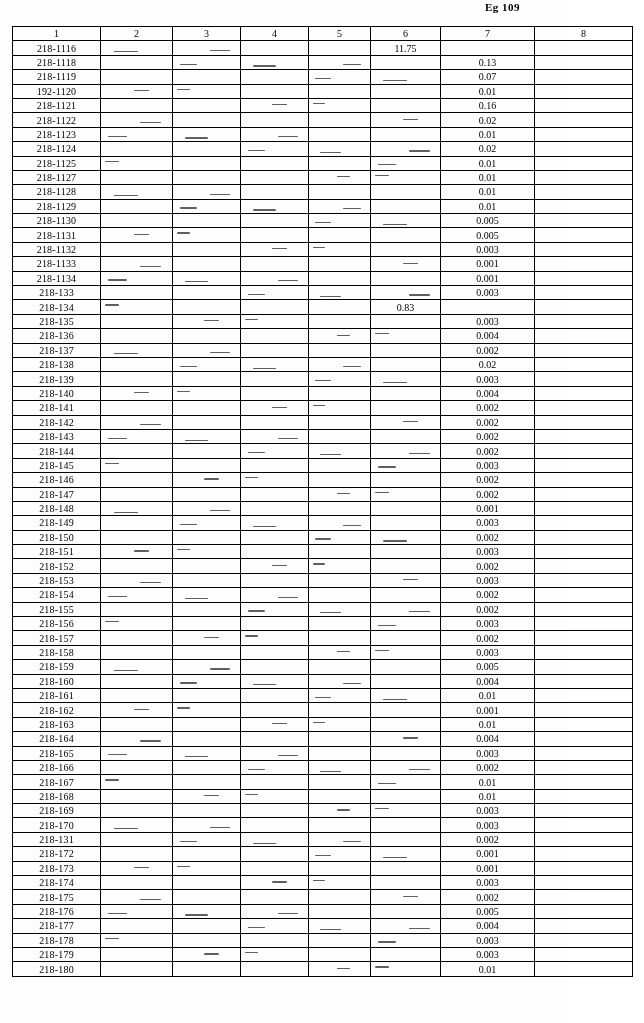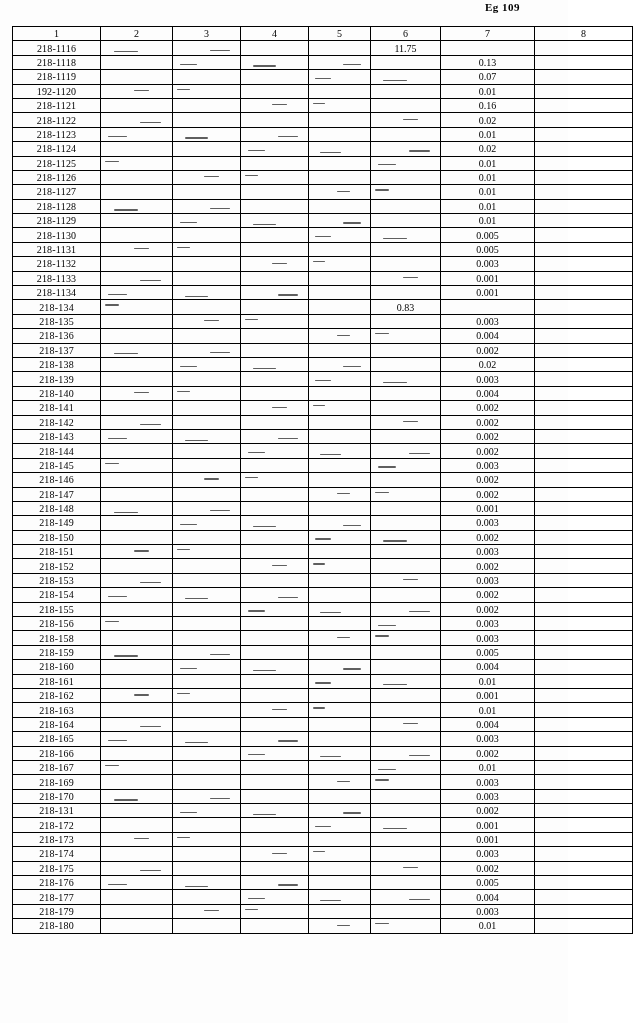--- a/index.html
+++ b/index.html
@@ -247,757 +247,801 @@
             <td class="cell-val"></td>
             <td class="cell-val"></td>
             <td class="cell-val"></td>
             <td class="cell-val">
               <span class="smudge sm-a"></span>
             </td>
             <td class="cell-val">0.01</td>
             <td class="cell-val"></td>
           </tr>
           <tr>
-            <td class="cell-id">218-1126</td>
-            <td class="cell-val"></td>
-            <td class="cell-val">
-              <span class="smudge sm-b"></span>
-            </td>
-            <td class="cell-val">
-              <span class="smudge sm-d"></span>
-            </td>
-            <td class="cell-val"></td>
-            <td class="cell-val"></td>
+            <td class="cell-id">218-1127</td>
+            <td class="cell-val"></td>
+            <td class="cell-val"></td>
+            <td class="cell-val"></td>
+            <td class="cell-val">
+              <span class="smudge sm-b"></span>
+            </td>
+            <td class="cell-val">
+              <span class="smudge sm-d"></span>
+            </td>
             <td class="cell-val">0.01</td>
             <td class="cell-val"></td>
           </tr>
           <tr>
-            <td class="cell-id">218-1127</td>
-            <td class="cell-val"></td>
-            <td class="cell-val"></td>
-            <td class="cell-val"></td>
-            <td class="cell-val">
-              <span class="smudge sm-b"></span>
-            </td>
-            <td class="cell-val">
-              <span class="smudge sm-d"></span>
-            </td>
+            <td class="cell-id">218-1128</td>
+            <td class="cell-val">
+              <span class="smudge sm-c"></span>
+            </td>
+            <td class="cell-val">
+              <span class="smudge sm-e"></span>
+            </td>
+            <td class="cell-val"></td>
+            <td class="cell-val"></td>
+            <td class="cell-val"></td>
             <td class="cell-val">0.01</td>
             <td class="cell-val"></td>
           </tr>
           <tr>
-            <td class="cell-id">218-1128</td>
-            <td class="cell-val">
-              <span class="smudge sm-c"></span>
-            </td>
-            <td class="cell-val">
-              <span class="smudge sm-e"></span>
-            </td>
-            <td class="cell-val"></td>
-            <td class="cell-val"></td>
+            <td class="cell-id">218-1129</td>
+            <td class="cell-val"></td>
+            <td class="cell-val">
+              <span class="smudge sm-a"></span>
+            </td>
+            <td class="cell-val">
+              <span class="smudge sm-c"></span>
+            </td>
+            <td class="cell-val">
+              <span class="smudge sm-e"></span>
+            </td>
             <td class="cell-val"></td>
             <td class="cell-val">0.01</td>
             <td class="cell-val"></td>
           </tr>
           <tr>
-            <td class="cell-id">218-1129</td>
-            <td class="cell-val"></td>
-            <td class="cell-val">
-              <span class="smudge sm-a"></span>
-            </td>
-            <td class="cell-val">
-              <span class="smudge sm-c"></span>
-            </td>
-            <td class="cell-val">
-              <span class="smudge sm-e"></span>
-            </td>
-            <td class="cell-val"></td>
+            <td class="cell-id">218-1130</td>
+            <td class="cell-val"></td>
+            <td class="cell-val"></td>
+            <td class="cell-val"></td>
+            <td class="cell-val">
+              <span class="smudge sm-a"></span>
+            </td>
+            <td class="cell-val">
+              <span class="smudge sm-c"></span>
+            </td>
+            <td class="cell-val">0.005</td>
+            <td class="cell-val"></td>
+          </tr>
+          <tr>
+            <td class="cell-id">218-1131</td>
+            <td class="cell-val">
+              <span class="smudge sm-b"></span>
+            </td>
+            <td class="cell-val">
+              <span class="smudge sm-d"></span>
+            </td>
+            <td class="cell-val"></td>
+            <td class="cell-val"></td>
+            <td class="cell-val"></td>
+            <td class="cell-val">0.005</td>
+            <td class="cell-val"></td>
+          </tr>
+          <tr>
+            <td class="cell-id">218-1132</td>
+            <td class="cell-val"></td>
+            <td class="cell-val"></td>
+            <td class="cell-val">
+              <span class="smudge sm-b"></span>
+            </td>
+            <td class="cell-val">
+              <span class="smudge sm-d"></span>
+            </td>
+            <td class="cell-val"></td>
+            <td class="cell-val">0.003</td>
+            <td class="cell-val"></td>
+          </tr>
+          <tr>
+            <td class="cell-id">218-1133</td>
+            <td class="cell-val">
+              <span class="smudge sm-e"></span>
+            </td>
+            <td class="cell-val"></td>
+            <td class="cell-val"></td>
+            <td class="cell-val"></td>
+            <td class="cell-val">
+              <span class="smudge sm-b"></span>
+            </td>
+            <td class="cell-val">0.001</td>
+            <td class="cell-val"></td>
+          </tr>
+          <tr>
+            <td class="cell-id">218-1134</td>
+            <td class="cell-val">
+              <span class="smudge sm-a"></span>
+            </td>
+            <td class="cell-val">
+              <span class="smudge sm-c"></span>
+            </td>
+            <td class="cell-val">
+              <span class="smudge sm-e"></span>
+            </td>
+            <td class="cell-val"></td>
+            <td class="cell-val"></td>
+            <td class="cell-val">0.001</td>
+            <td class="cell-val"></td>
+          </tr>
+          <tr>
+            <td class="cell-id">218-133</td>
+            <td class="cell-val"></td>
+            <td class="cell-val"></td>
+            <td class="cell-val">
+              <span class="smudge sm-a"></span>
+            </td>
+            <td class="cell-val">
+              <span class="smudge sm-c"></span>
+            </td>
+            <td class="cell-val">
+              <span class="smudge sm-e"></span>
+            </td>
+            <td class="cell-val">0.003</td>
+            <td class="cell-val"></td>
+          </tr>
+          <tr>
+            <td class="cell-id">218-134</td>
+            <td class="cell-val">
+              <span class="smudge sm-d"></span>
+            </td>
+            <td class="cell-val"></td>
+            <td class="cell-val"></td>
+            <td class="cell-val"></td>
+            <td class="cell-val">0.83</td>
+            <td class="cell-val"></td>
+            <td class="cell-val"></td>
+          </tr>
+          <tr>
+            <td class="cell-id">218-135</td>
+            <td class="cell-val"></td>
+            <td class="cell-val">
+              <span class="smudge sm-b"></span>
+            </td>
+            <td class="cell-val">
+              <span class="smudge sm-d"></span>
+            </td>
+            <td class="cell-val"></td>
+            <td class="cell-val"></td>
+            <td class="cell-val">0.003</td>
+            <td class="cell-val"></td>
+          </tr>
+          <tr>
+            <td class="cell-id">218-136</td>
+            <td class="cell-val"></td>
+            <td class="cell-val"></td>
+            <td class="cell-val"></td>
+            <td class="cell-val">
+              <span class="smudge sm-b"></span>
+            </td>
+            <td class="cell-val">
+              <span class="smudge sm-d"></span>
+            </td>
+            <td class="cell-val">0.004</td>
+            <td class="cell-val"></td>
+          </tr>
+          <tr>
+            <td class="cell-id">218-137</td>
+            <td class="cell-val">
+              <span class="smudge sm-c"></span>
+            </td>
+            <td class="cell-val">
+              <span class="smudge sm-e"></span>
+            </td>
+            <td class="cell-val"></td>
+            <td class="cell-val"></td>
+            <td class="cell-val"></td>
+            <td class="cell-val">0.002</td>
+            <td class="cell-val"></td>
+          </tr>
+          <tr>
+            <td class="cell-id">218-138</td>
+            <td class="cell-val"></td>
+            <td class="cell-val">
+              <span class="smudge sm-a"></span>
+            </td>
+            <td class="cell-val">
+              <span class="smudge sm-c"></span>
+            </td>
+            <td class="cell-val">
+              <span class="smudge sm-e"></span>
+            </td>
+            <td class="cell-val"></td>
+            <td class="cell-val">0.02</td>
+            <td class="cell-val"></td>
+          </tr>
+          <tr>
+            <td class="cell-id">218-139</td>
+            <td class="cell-val"></td>
+            <td class="cell-val"></td>
+            <td class="cell-val"></td>
+            <td class="cell-val">
+              <span class="smudge sm-a"></span>
+            </td>
+            <td class="cell-val">
+              <span class="smudge sm-c"></span>
+            </td>
+            <td class="cell-val">0.003</td>
+            <td class="cell-val"></td>
+          </tr>
+          <tr>
+            <td class="cell-id">218-140</td>
+            <td class="cell-val">
+              <span class="smudge sm-b"></span>
+            </td>
+            <td class="cell-val">
+              <span class="smudge sm-d"></span>
+            </td>
+            <td class="cell-val"></td>
+            <td class="cell-val"></td>
+            <td class="cell-val"></td>
+            <td class="cell-val">0.004</td>
+            <td class="cell-val"></td>
+          </tr>
+          <tr>
+            <td class="cell-id">218-141</td>
+            <td class="cell-val"></td>
+            <td class="cell-val"></td>
+            <td class="cell-val">
+              <span class="smudge sm-b"></span>
+            </td>
+            <td class="cell-val">
+              <span class="smudge sm-d"></span>
+            </td>
+            <td class="cell-val"></td>
+            <td class="cell-val">0.002</td>
+            <td class="cell-val"></td>
+          </tr>
+          <tr>
+            <td class="cell-id">218-142</td>
+            <td class="cell-val">
+              <span class="smudge sm-e"></span>
+            </td>
+            <td class="cell-val"></td>
+            <td class="cell-val"></td>
+            <td class="cell-val"></td>
+            <td class="cell-val">
+              <span class="smudge sm-b"></span>
+            </td>
+            <td class="cell-val">0.002</td>
+            <td class="cell-val"></td>
+          </tr>
+          <tr>
+            <td class="cell-id">218-143</td>
+            <td class="cell-val">
+              <span class="smudge sm-a"></span>
+            </td>
+            <td class="cell-val">
+              <span class="smudge sm-c"></span>
+            </td>
+            <td class="cell-val">
+              <span class="smudge sm-e"></span>
+            </td>
+            <td class="cell-val"></td>
+            <td class="cell-val"></td>
+            <td class="cell-val">0.002</td>
+            <td class="cell-val"></td>
+          </tr>
+          <tr>
+            <td class="cell-id">218-144</td>
+            <td class="cell-val"></td>
+            <td class="cell-val"></td>
+            <td class="cell-val">
+              <span class="smudge sm-a"></span>
+            </td>
+            <td class="cell-val">
+              <span class="smudge sm-c"></span>
+            </td>
+            <td class="cell-val">
+              <span class="smudge sm-e"></span>
+            </td>
+            <td class="cell-val">0.002</td>
+            <td class="cell-val"></td>
+          </tr>
+          <tr>
+            <td class="cell-id">218-145</td>
+            <td class="cell-val">
+              <span class="smudge sm-d"></span>
+            </td>
+            <td class="cell-val"></td>
+            <td class="cell-val"></td>
+            <td class="cell-val"></td>
+            <td class="cell-val">
+              <span class="smudge sm-a"></span>
+            </td>
+            <td class="cell-val">0.003</td>
+            <td class="cell-val"></td>
+          </tr>
+          <tr>
+            <td class="cell-id">218-146</td>
+            <td class="cell-val"></td>
+            <td class="cell-val">
+              <span class="smudge sm-b"></span>
+            </td>
+            <td class="cell-val">
+              <span class="smudge sm-d"></span>
+            </td>
+            <td class="cell-val"></td>
+            <td class="cell-val"></td>
+            <td class="cell-val">0.002</td>
+            <td class="cell-val"></td>
+          </tr>
+          <tr>
+            <td class="cell-id">218-147</td>
+            <td class="cell-val"></td>
+            <td class="cell-val"></td>
+            <td class="cell-val"></td>
+            <td class="cell-val">
+              <span class="smudge sm-b"></span>
+            </td>
+            <td class="cell-val">
+              <span class="smudge sm-d"></span>
+            </td>
+            <td class="cell-val">0.002</td>
+            <td class="cell-val"></td>
+          </tr>
+          <tr>
+            <td class="cell-id">218-148</td>
+            <td class="cell-val">
+              <span class="smudge sm-c"></span>
+            </td>
+            <td class="cell-val">
+              <span class="smudge sm-e"></span>
+            </td>
+            <td class="cell-val"></td>
+            <td class="cell-val"></td>
+            <td class="cell-val"></td>
+            <td class="cell-val">0.001</td>
+            <td class="cell-val"></td>
+          </tr>
+          <tr>
+            <td class="cell-id">218-149</td>
+            <td class="cell-val"></td>
+            <td class="cell-val">
+              <span class="smudge sm-a"></span>
+            </td>
+            <td class="cell-val">
+              <span class="smudge sm-c"></span>
+            </td>
+            <td class="cell-val">
+              <span class="smudge sm-e"></span>
+            </td>
+            <td class="cell-val"></td>
+            <td class="cell-val">0.003</td>
+            <td class="cell-val"></td>
+          </tr>
+          <tr>
+            <td class="cell-id">218-150</td>
+            <td class="cell-val"></td>
+            <td class="cell-val"></td>
+            <td class="cell-val"></td>
+            <td class="cell-val">
+              <span class="smudge sm-a"></span>
+            </td>
+            <td class="cell-val">
+              <span class="smudge sm-c"></span>
+            </td>
+            <td class="cell-val">0.002</td>
+            <td class="cell-val"></td>
+          </tr>
+          <tr>
+            <td class="cell-id">218-151</td>
+            <td class="cell-val">
+              <span class="smudge sm-b"></span>
+            </td>
+            <td class="cell-val">
+              <span class="smudge sm-d"></span>
+            </td>
+            <td class="cell-val"></td>
+            <td class="cell-val"></td>
+            <td class="cell-val"></td>
+            <td class="cell-val">0.003</td>
+            <td class="cell-val"></td>
+          </tr>
+          <tr>
+            <td class="cell-id">218-152</td>
+            <td class="cell-val"></td>
+            <td class="cell-val"></td>
+            <td class="cell-val">
+              <span class="smudge sm-b"></span>
+            </td>
+            <td class="cell-val">
+              <span class="smudge sm-d"></span>
+            </td>
+            <td class="cell-val"></td>
+            <td class="cell-val">0.002</td>
+            <td class="cell-val"></td>
+          </tr>
+          <tr>
+            <td class="cell-id">218-153</td>
+            <td class="cell-val">
+              <span class="smudge sm-e"></span>
+            </td>
+            <td class="cell-val"></td>
+            <td class="cell-val"></td>
+            <td class="cell-val"></td>
+            <td class="cell-val">
+              <span class="smudge sm-b"></span>
+            </td>
+            <td class="cell-val">0.003</td>
+            <td class="cell-val"></td>
+          </tr>
+          <tr>
+            <td class="cell-id">218-154</td>
+            <td class="cell-val">
+              <span class="smudge sm-a"></span>
+            </td>
+            <td class="cell-val">
+              <span class="smudge sm-c"></span>
+            </td>
+            <td class="cell-val">
+              <span class="smudge sm-e"></span>
+            </td>
+            <td class="cell-val"></td>
+            <td class="cell-val"></td>
+            <td class="cell-val">0.002</td>
+            <td class="cell-val"></td>
+          </tr>
+          <tr>
+            <td class="cell-id">218-155</td>
+            <td class="cell-val"></td>
+            <td class="cell-val"></td>
+            <td class="cell-val">
+              <span class="smudge sm-a"></span>
+            </td>
+            <td class="cell-val">
+              <span class="smudge sm-c"></span>
+            </td>
+            <td class="cell-val">
+              <span class="smudge sm-e"></span>
+            </td>
+            <td class="cell-val">0.002</td>
+            <td class="cell-val"></td>
+          </tr>
+          <tr>
+            <td class="cell-id">218-156</td>
+            <td class="cell-val">
+              <span class="smudge sm-d"></span>
+            </td>
+            <td class="cell-val"></td>
+            <td class="cell-val"></td>
+            <td class="cell-val"></td>
+            <td class="cell-val">
+              <span class="smudge sm-a"></span>
+            </td>
+            <td class="cell-val">0.003</td>
+            <td class="cell-val"></td>
+          </tr>
+          <tr>
+            <td class="cell-id">218-157</td>
+            <td class="cell-val"></td>
+            <td class="cell-val">
+              <span class="smudge sm-b"></span>
+            </td>
+            <td class="cell-val">
+              <span class="smudge sm-d"></span>
+            </td>
+            <td class="cell-val"></td>
+            <td class="cell-val"></td>
+            <td class="cell-val">0.002</td>
+            <td class="cell-val"></td>
+          </tr>
+          <tr>
+            <td class="cell-id">218-158</td>
+            <td class="cell-val"></td>
+            <td class="cell-val"></td>
+            <td class="cell-val"></td>
+            <td class="cell-val">
+              <span class="smudge sm-b"></span>
+            </td>
+            <td class="cell-val">
+              <span class="smudge sm-d"></span>
+            </td>
+            <td class="cell-val">0.003</td>
+            <td class="cell-val"></td>
+          </tr>
+          <tr>
+            <td class="cell-id">218-159</td>
+            <td class="cell-val">
+              <span class="smudge sm-c"></span>
+            </td>
+            <td class="cell-val">
+              <span class="smudge sm-e"></span>
+            </td>
+            <td class="cell-val"></td>
+            <td class="cell-val"></td>
+            <td class="cell-val"></td>
+            <td class="cell-val">0.005</td>
+            <td class="cell-val"></td>
+          </tr>
+          <tr>
+            <td class="cell-id">218-160</td>
+            <td class="cell-val"></td>
+            <td class="cell-val">
+              <span class="smudge sm-a"></span>
+            </td>
+            <td class="cell-val">
+              <span class="smudge sm-c"></span>
+            </td>
+            <td class="cell-val">
+              <span class="smudge sm-e"></span>
+            </td>
+            <td class="cell-val"></td>
+            <td class="cell-val">0.004</td>
+            <td class="cell-val"></td>
+          </tr>
+          <tr>
+            <td class="cell-id">218-161</td>
+            <td class="cell-val"></td>
+            <td class="cell-val"></td>
+            <td class="cell-val"></td>
+            <td class="cell-val">
+              <span class="smudge sm-a"></span>
+            </td>
+            <td class="cell-val">
+              <span class="smudge sm-c"></span>
+            </td>
             <td class="cell-val">0.01</td>
             <td class="cell-val"></td>
           </tr>
           <tr>
-            <td class="cell-id">218-1130</td>
-            <td class="cell-val"></td>
-            <td class="cell-val"></td>
-            <td class="cell-val"></td>
-            <td class="cell-val">
-              <span class="smudge sm-a"></span>
-            </td>
-            <td class="cell-val">
-              <span class="smudge sm-c"></span>
-            </td>
+            <td class="cell-id">218-162</td>
+            <td class="cell-val">
+              <span class="smudge sm-b"></span>
+            </td>
+            <td class="cell-val">
+              <span class="smudge sm-d"></span>
+            </td>
+            <td class="cell-val"></td>
+            <td class="cell-val"></td>
+            <td class="cell-val"></td>
+            <td class="cell-val">0.001</td>
+            <td class="cell-val"></td>
+          </tr>
+          <tr>
+            <td class="cell-id">218-163</td>
+            <td class="cell-val"></td>
+            <td class="cell-val"></td>
+            <td class="cell-val">
+              <span class="smudge sm-b"></span>
+            </td>
+            <td class="cell-val">
+              <span class="smudge sm-d"></span>
+            </td>
+            <td class="cell-val"></td>
+            <td class="cell-val">0.01</td>
+            <td class="cell-val"></td>
+          </tr>
+          <tr>
+            <td class="cell-id">218-164</td>
+            <td class="cell-val">
+              <span class="smudge sm-e"></span>
+            </td>
+            <td class="cell-val"></td>
+            <td class="cell-val"></td>
+            <td class="cell-val"></td>
+            <td class="cell-val">
+              <span class="smudge sm-b"></span>
+            </td>
+            <td class="cell-val">0.004</td>
+            <td class="cell-val"></td>
+          </tr>
+          <tr>
+            <td class="cell-id">218-165</td>
+            <td class="cell-val">
+              <span class="smudge sm-a"></span>
+            </td>
+            <td class="cell-val">
+              <span class="smudge sm-c"></span>
+            </td>
+            <td class="cell-val">
+              <span class="smudge sm-e"></span>
+            </td>
+            <td class="cell-val"></td>
+            <td class="cell-val"></td>
+            <td class="cell-val">0.003</td>
+            <td class="cell-val"></td>
+          </tr>
+          <tr>
+            <td class="cell-id">218-166</td>
+            <td class="cell-val"></td>
+            <td class="cell-val"></td>
+            <td class="cell-val">
+              <span class="smudge sm-a"></span>
+            </td>
+            <td class="cell-val">
+              <span class="smudge sm-c"></span>
+            </td>
+            <td class="cell-val">
+              <span class="smudge sm-e"></span>
+            </td>
+            <td class="cell-val">0.002</td>
+            <td class="cell-val"></td>
+          </tr>
+          <tr>
+            <td class="cell-id">218-167</td>
+            <td class="cell-val">
+              <span class="smudge sm-d"></span>
+            </td>
+            <td class="cell-val"></td>
+            <td class="cell-val"></td>
+            <td class="cell-val"></td>
+            <td class="cell-val">
+              <span class="smudge sm-a"></span>
+            </td>
+            <td class="cell-val">0.01</td>
+            <td class="cell-val"></td>
+          </tr>
+          <tr>
+            <td class="cell-id">218-168</td>
+            <td class="cell-val"></td>
+            <td class="cell-val">
+              <span class="smudge sm-b"></span>
+            </td>
+            <td class="cell-val">
+              <span class="smudge sm-d"></span>
+            </td>
+            <td class="cell-val"></td>
+            <td class="cell-val"></td>
+            <td class="cell-val">0.01</td>
+            <td class="cell-val"></td>
+          </tr>
+          <tr>
+            <td class="cell-id">218-169</td>
+            <td class="cell-val"></td>
+            <td class="cell-val"></td>
+            <td class="cell-val"></td>
+            <td class="cell-val">
+              <span class="smudge sm-b"></span>
+            </td>
+            <td class="cell-val">
+              <span class="smudge sm-d"></span>
+            </td>
+            <td class="cell-val">0.003</td>
+            <td class="cell-val"></td>
+          </tr>
+          <tr>
+            <td class="cell-id">218-170</td>
+            <td class="cell-val">
+              <span class="smudge sm-c"></span>
+            </td>
+            <td class="cell-val">
+              <span class="smudge sm-e"></span>
+            </td>
+            <td class="cell-val"></td>
+            <td class="cell-val"></td>
+            <td class="cell-val"></td>
+            <td class="cell-val">0.003</td>
+            <td class="cell-val"></td>
+          </tr>
+          <tr>
+            <td class="cell-id">218-131</td>
+            <td class="cell-val"></td>
+            <td class="cell-val">
+              <span class="smudge sm-a"></span>
+            </td>
+            <td class="cell-val">
+              <span class="smudge sm-c"></span>
+            </td>
+            <td class="cell-val">
+              <span class="smudge sm-e"></span>
+            </td>
+            <td class="cell-val"></td>
+            <td class="cell-val">0.002</td>
+            <td class="cell-val"></td>
+          </tr>
+          <tr>
+            <td class="cell-id">218-172</td>
+            <td class="cell-val"></td>
+            <td class="cell-val"></td>
+            <td class="cell-val"></td>
+            <td class="cell-val">
+              <span class="smudge sm-a"></span>
+            </td>
+            <td class="cell-val">
+              <span class="smudge sm-c"></span>
+            </td>
+            <td class="cell-val">0.001</td>
+            <td class="cell-val"></td>
+          </tr>
+          <tr>
+            <td class="cell-id">218-173</td>
+            <td class="cell-val">
+              <span class="smudge sm-b"></span>
+            </td>
+            <td class="cell-val">
+              <span class="smudge sm-d"></span>
+            </td>
+            <td class="cell-val"></td>
+            <td class="cell-val"></td>
+            <td class="cell-val"></td>
+            <td class="cell-val">0.001</td>
+            <td class="cell-val"></td>
+          </tr>
+          <tr>
+            <td class="cell-id">218-174</td>
+            <td class="cell-val"></td>
+            <td class="cell-val"></td>
+            <td class="cell-val">
+              <span class="smudge sm-b"></span>
+            </td>
+            <td class="cell-val">
+              <span class="smudge sm-d"></span>
+            </td>
+            <td class="cell-val"></td>
+            <td class="cell-val">0.003</td>
+            <td class="cell-val"></td>
+          </tr>
+          <tr>
+            <td class="cell-id">218-175</td>
+            <td class="cell-val">
+              <span class="smudge sm-e"></span>
+            </td>
+            <td class="cell-val"></td>
+            <td class="cell-val"></td>
+            <td class="cell-val"></td>
+            <td class="cell-val">
+              <span class="smudge sm-b"></span>
+            </td>
+            <td class="cell-val">0.002</td>
+            <td class="cell-val"></td>
+          </tr>
+          <tr>
+            <td class="cell-id">218-176</td>
+            <td class="cell-val">
+              <span class="smudge sm-a"></span>
+            </td>
+            <td class="cell-val">
+              <span class="smudge sm-c"></span>
+            </td>
+            <td class="cell-val">
+              <span class="smudge sm-e"></span>
+            </td>
+            <td class="cell-val"></td>
+            <td class="cell-val"></td>
             <td class="cell-val">0.005</td>
             <td class="cell-val"></td>
           </tr>
           <tr>
-            <td class="cell-id">218-1131</td>
-            <td class="cell-val">
-              <span class="smudge sm-b"></span>
-            </td>
-            <td class="cell-val">
-              <span class="smudge sm-d"></span>
-            </td>
-            <td class="cell-val"></td>
-            <td class="cell-val"></td>
-            <td class="cell-val"></td>
-            <td class="cell-val">0.005</td>
-            <td class="cell-val"></td>
-          </tr>
-          <tr>
-            <td class="cell-id">218-1132</td>
-            <td class="cell-val"></td>
-            <td class="cell-val"></td>
-            <td class="cell-val">
-              <span class="smudge sm-b"></span>
-            </td>
-            <td class="cell-val">
-              <span class="smudge sm-d"></span>
-            </td>
-            <td class="cell-val"></td>
-            <td class="cell-val">0.003</td>
-            <td class="cell-val"></td>
-          </tr>
-          <tr>
-            <td class="cell-id">218-1133</td>
-            <td class="cell-val">
-              <span class="smudge sm-e"></span>
-            </td>
-            <td class="cell-val"></td>
-            <td class="cell-val"></td>
-            <td class="cell-val"></td>
-            <td class="cell-val">
-              <span class="smudge sm-b"></span>
-            </td>
-            <td class="cell-val">0.001</td>
-            <td class="cell-val"></td>
-          </tr>
-          <tr>
-            <td class="cell-id">218-1134</td>
-            <td class="cell-val">
-              <span class="smudge sm-a"></span>
-            </td>
-            <td class="cell-val">
-              <span class="smudge sm-c"></span>
-            </td>
-            <td class="cell-val">
-              <span class="smudge sm-e"></span>
-            </td>
-            <td class="cell-val"></td>
-            <td class="cell-val"></td>
-            <td class="cell-val">0.001</td>
-            <td class="cell-val"></td>
-          </tr>
-          <tr>
-            <td class="cell-id">218-134</td>
-            <td class="cell-val">
-              <span class="smudge sm-d"></span>
-            </td>
-            <td class="cell-val"></td>
-            <td class="cell-val"></td>
-            <td class="cell-val"></td>
-            <td class="cell-val">0.83</td>
-            <td class="cell-val"></td>
-            <td class="cell-val"></td>
-          </tr>
-          <tr>
-            <td class="cell-id">218-135</td>
-            <td class="cell-val"></td>
-            <td class="cell-val">
-              <span class="smudge sm-b"></span>
-            </td>
-            <td class="cell-val">
-              <span class="smudge sm-d"></span>
-            </td>
-            <td class="cell-val"></td>
-            <td class="cell-val"></td>
-            <td class="cell-val">0.003</td>
-            <td class="cell-val"></td>
-          </tr>
-          <tr>
-            <td class="cell-id">218-136</td>
-            <td class="cell-val"></td>
-            <td class="cell-val"></td>
-            <td class="cell-val"></td>
-            <td class="cell-val">
-              <span class="smudge sm-b"></span>
-            </td>
-            <td class="cell-val">
-              <span class="smudge sm-d"></span>
+            <td class="cell-id">218-177</td>
+            <td class="cell-val"></td>
+            <td class="cell-val"></td>
+            <td class="cell-val">
+              <span class="smudge sm-a"></span>
+            </td>
+            <td class="cell-val">
+              <span class="smudge sm-c"></span>
+            </td>
+            <td class="cell-val">
+              <span class="smudge sm-e"></span>
             </td>
             <td class="cell-val">0.004</td>
             <td class="cell-val"></td>
           </tr>
           <tr>
-            <td class="cell-id">218-137</td>
-            <td class="cell-val">
-              <span class="smudge sm-c"></span>
-            </td>
-            <td class="cell-val">
-              <span class="smudge sm-e"></span>
-            </td>
-            <td class="cell-val"></td>
-            <td class="cell-val"></td>
-            <td class="cell-val"></td>
-            <td class="cell-val">0.002</td>
-            <td class="cell-val"></td>
-          </tr>
-          <tr>
-            <td class="cell-id">218-138</td>
-            <td class="cell-val"></td>
-            <td class="cell-val">
-              <span class="smudge sm-a"></span>
-            </td>
-            <td class="cell-val">
-              <span class="smudge sm-c"></span>
-            </td>
-            <td class="cell-val">
-              <span class="smudge sm-e"></span>
-            </td>
-            <td class="cell-val"></td>
-            <td class="cell-val">0.02</td>
-            <td class="cell-val"></td>
-          </tr>
-          <tr>
-            <td class="cell-id">218-139</td>
-            <td class="cell-val"></td>
-            <td class="cell-val"></td>
-            <td class="cell-val"></td>
-            <td class="cell-val">
-              <span class="smudge sm-a"></span>
-            </td>
-            <td class="cell-val">
-              <span class="smudge sm-c"></span>
-            </td>
-            <td class="cell-val">0.003</td>
-            <td class="cell-val"></td>
-          </tr>
-          <tr>
-            <td class="cell-id">218-140</td>
-            <td class="cell-val">
-              <span class="smudge sm-b"></span>
-            </td>
-            <td class="cell-val">
-              <span class="smudge sm-d"></span>
-            </td>
-            <td class="cell-val"></td>
-            <td class="cell-val"></td>
-            <td class="cell-val"></td>
-            <td class="cell-val">0.004</td>
-            <td class="cell-val"></td>
-          </tr>
-          <tr>
-            <td class="cell-id">218-141</td>
-            <td class="cell-val"></td>
-            <td class="cell-val"></td>
-            <td class="cell-val">
-              <span class="smudge sm-b"></span>
-            </td>
-            <td class="cell-val">
-              <span class="smudge sm-d"></span>
-            </td>
-            <td class="cell-val"></td>
-            <td class="cell-val">0.002</td>
-            <td class="cell-val"></td>
-          </tr>
-          <tr>
-            <td class="cell-id">218-142</td>
-            <td class="cell-val">
-              <span class="smudge sm-e"></span>
-            </td>
-            <td class="cell-val"></td>
-            <td class="cell-val"></td>
-            <td class="cell-val"></td>
-            <td class="cell-val">
-              <span class="smudge sm-b"></span>
-            </td>
-            <td class="cell-val">0.002</td>
-            <td class="cell-val"></td>
-          </tr>
-          <tr>
-            <td class="cell-id">218-143</td>
-            <td class="cell-val">
-              <span class="smudge sm-a"></span>
-            </td>
-            <td class="cell-val">
-              <span class="smudge sm-c"></span>
-            </td>
-            <td class="cell-val">
-              <span class="smudge sm-e"></span>
-            </td>
-            <td class="cell-val"></td>
-            <td class="cell-val"></td>
-            <td class="cell-val">0.002</td>
-            <td class="cell-val"></td>
-          </tr>
-          <tr>
-            <td class="cell-id">218-144</td>
-            <td class="cell-val"></td>
-            <td class="cell-val"></td>
-            <td class="cell-val">
-              <span class="smudge sm-a"></span>
-            </td>
-            <td class="cell-val">
-              <span class="smudge sm-c"></span>
-            </td>
-            <td class="cell-val">
-              <span class="smudge sm-e"></span>
-            </td>
-            <td class="cell-val">0.002</td>
-            <td class="cell-val"></td>
-          </tr>
-          <tr>
-            <td class="cell-id">218-145</td>
-            <td class="cell-val">
-              <span class="smudge sm-d"></span>
-            </td>
-            <td class="cell-val"></td>
-            <td class="cell-val"></td>
-            <td class="cell-val"></td>
-            <td class="cell-val">
-              <span class="smudge sm-a"></span>
-            </td>
-            <td class="cell-val">0.003</td>
-            <td class="cell-val"></td>
-          </tr>
-          <tr>
-            <td class="cell-id">218-146</td>
-            <td class="cell-val"></td>
-            <td class="cell-val">
-              <span class="smudge sm-b"></span>
-            </td>
-            <td class="cell-val">
-              <span class="smudge sm-d"></span>
-            </td>
-            <td class="cell-val"></td>
-            <td class="cell-val"></td>
-            <td class="cell-val">0.002</td>
-            <td class="cell-val"></td>
-          </tr>
-          <tr>
-            <td class="cell-id">218-147</td>
-            <td class="cell-val"></td>
-            <td class="cell-val"></td>
-            <td class="cell-val"></td>
-            <td class="cell-val">
-              <span class="smudge sm-b"></span>
-            </td>
-            <td class="cell-val">
-              <span class="smudge sm-d"></span>
-            </td>
-            <td class="cell-val">0.002</td>
-            <td class="cell-val"></td>
-          </tr>
-          <tr>
-            <td class="cell-id">218-148</td>
-            <td class="cell-val">
-              <span class="smudge sm-c"></span>
-            </td>
-            <td class="cell-val">
-              <span class="smudge sm-e"></span>
-            </td>
-            <td class="cell-val"></td>
-            <td class="cell-val"></td>
-            <td class="cell-val"></td>
-            <td class="cell-val">0.001</td>
-            <td class="cell-val"></td>
-          </tr>
-          <tr>
-            <td class="cell-id">218-149</td>
-            <td class="cell-val"></td>
-            <td class="cell-val">
-              <span class="smudge sm-a"></span>
-            </td>
-            <td class="cell-val">
-              <span class="smudge sm-c"></span>
-            </td>
-            <td class="cell-val">
-              <span class="smudge sm-e"></span>
-            </td>
-            <td class="cell-val"></td>
-            <td class="cell-val">0.003</td>
-            <td class="cell-val"></td>
-          </tr>
-          <tr>
-            <td class="cell-id">218-150</td>
-            <td class="cell-val"></td>
-            <td class="cell-val"></td>
-            <td class="cell-val"></td>
-            <td class="cell-val">
-              <span class="smudge sm-a"></span>
-            </td>
-            <td class="cell-val">
-              <span class="smudge sm-c"></span>
-            </td>
-            <td class="cell-val">0.002</td>
-            <td class="cell-val"></td>
-          </tr>
-          <tr>
-            <td class="cell-id">218-151</td>
-            <td class="cell-val">
-              <span class="smudge sm-b"></span>
-            </td>
-            <td class="cell-val">
-              <span class="smudge sm-d"></span>
-            </td>
-            <td class="cell-val"></td>
-            <td class="cell-val"></td>
-            <td class="cell-val"></td>
-            <td class="cell-val">0.003</td>
-            <td class="cell-val"></td>
-          </tr>
-          <tr>
-            <td class="cell-id">218-152</td>
-            <td class="cell-val"></td>
-            <td class="cell-val"></td>
-            <td class="cell-val">
-              <span class="smudge sm-b"></span>
-            </td>
-            <td class="cell-val">
-              <span class="smudge sm-d"></span>
-            </td>
-            <td class="cell-val"></td>
-            <td class="cell-val">0.002</td>
-            <td class="cell-val"></td>
-          </tr>
-          <tr>
-            <td class="cell-id">218-153</td>
-            <td class="cell-val">
-              <span class="smudge sm-e"></span>
-            </td>
-            <td class="cell-val"></td>
-            <td class="cell-val"></td>
-            <td class="cell-val"></td>
-            <td class="cell-val">
-              <span class="smudge sm-b"></span>
-            </td>
-            <td class="cell-val">0.003</td>
-            <td class="cell-val"></td>
-          </tr>
-          <tr>
-            <td class="cell-id">218-154</td>
-            <td class="cell-val">
-              <span class="smudge sm-a"></span>
-            </td>
-            <td class="cell-val">
-              <span class="smudge sm-c"></span>
-            </td>
-            <td class="cell-val">
-              <span class="smudge sm-e"></span>
-            </td>
-            <td class="cell-val"></td>
-            <td class="cell-val"></td>
-            <td class="cell-val">0.002</td>
-            <td class="cell-val"></td>
-          </tr>
-          <tr>
-            <td class="cell-id">218-155</td>
-            <td class="cell-val"></td>
-            <td class="cell-val"></td>
-            <td class="cell-val">
-              <span class="smudge sm-a"></span>
-            </td>
-            <td class="cell-val">
-              <span class="smudge sm-c"></span>
-            </td>
-            <td class="cell-val">
-              <span class="smudge sm-e"></span>
-            </td>
-            <td class="cell-val">0.002</td>
-            <td class="cell-val"></td>
-          </tr>
-          <tr>
-            <td class="cell-id">218-156</td>
-            <td class="cell-val">
-              <span class="smudge sm-d"></span>
-            </td>
-            <td class="cell-val"></td>
-            <td class="cell-val"></td>
-            <td class="cell-val"></td>
-            <td class="cell-val">
-              <span class="smudge sm-a"></span>
-            </td>
-            <td class="cell-val">0.003</td>
-            <td class="cell-val"></td>
-          </tr>
-          <tr>
-            <td class="cell-id">218-158</td>
-            <td class="cell-val"></td>
-            <td class="cell-val"></td>
-            <td class="cell-val"></td>
-            <td class="cell-val">
-              <span class="smudge sm-b"></span>
-            </td>
-            <td class="cell-val">
-              <span class="smudge sm-d"></span>
-            </td>
-            <td class="cell-val">0.003</td>
-            <td class="cell-val"></td>
-          </tr>
-          <tr>
-            <td class="cell-id">218-159</td>
-            <td class="cell-val">
-              <span class="smudge sm-c"></span>
-            </td>
-            <td class="cell-val">
-              <span class="smudge sm-e"></span>
-            </td>
-            <td class="cell-val"></td>
-            <td class="cell-val"></td>
-            <td class="cell-val"></td>
-            <td class="cell-val">0.005</td>
-            <td class="cell-val"></td>
-          </tr>
-          <tr>
-            <td class="cell-id">218-160</td>
-            <td class="cell-val"></td>
-            <td class="cell-val">
-              <span class="smudge sm-a"></span>
-            </td>
-            <td class="cell-val">
-              <span class="smudge sm-c"></span>
-            </td>
-            <td class="cell-val">
-              <span class="smudge sm-e"></span>
-            </td>
-            <td class="cell-val"></td>
-            <td class="cell-val">0.004</td>
-            <td class="cell-val"></td>
-          </tr>
-          <tr>
-            <td class="cell-id">218-161</td>
-            <td class="cell-val"></td>
-            <td class="cell-val"></td>
-            <td class="cell-val"></td>
-            <td class="cell-val">
-              <span class="smudge sm-a"></span>
-            </td>
-            <td class="cell-val">
-              <span class="smudge sm-c"></span>
-            </td>
-            <td class="cell-val">0.01</td>
-            <td class="cell-val"></td>
-          </tr>
-          <tr>
-            <td class="cell-id">218-162</td>
-            <td class="cell-val">
-              <span class="smudge sm-b"></span>
-            </td>
-            <td class="cell-val">
-              <span class="smudge sm-d"></span>
-            </td>
-            <td class="cell-val"></td>
-            <td class="cell-val"></td>
-            <td class="cell-val"></td>
-            <td class="cell-val">0.001</td>
-            <td class="cell-val"></td>
-          </tr>
-          <tr>
-            <td class="cell-id">218-163</td>
-            <td class="cell-val"></td>
-            <td class="cell-val"></td>
-            <td class="cell-val">
-              <span class="smudge sm-b"></span>
-            </td>
-            <td class="cell-val">
-              <span class="smudge sm-d"></span>
-            </td>
-            <td class="cell-val"></td>
-            <td class="cell-val">0.01</td>
-            <td class="cell-val"></td>
-          </tr>
-          <tr>
-            <td class="cell-id">218-164</td>
-            <td class="cell-val">
-              <span class="smudge sm-e"></span>
-            </td>
-            <td class="cell-val"></td>
-            <td class="cell-val"></td>
-            <td class="cell-val"></td>
-            <td class="cell-val">
-              <span class="smudge sm-b"></span>
-            </td>
-            <td class="cell-val">0.004</td>
-            <td class="cell-val"></td>
-          </tr>
-          <tr>
-            <td class="cell-id">218-165</td>
-            <td class="cell-val">
-              <span class="smudge sm-a"></span>
-            </td>
-            <td class="cell-val">
-              <span class="smudge sm-c"></span>
-            </td>
-            <td class="cell-val">
-              <span class="smudge sm-e"></span>
-            </td>
-            <td class="cell-val"></td>
-            <td class="cell-val"></td>
-            <td class="cell-val">0.003</td>
-            <td class="cell-val"></td>
-          </tr>
-          <tr>
-            <td class="cell-id">218-166</td>
-            <td class="cell-val"></td>
-            <td class="cell-val"></td>
-            <td class="cell-val">
-              <span class="smudge sm-a"></span>
-            </td>
-            <td class="cell-val">
-              <span class="smudge sm-c"></span>
-            </td>
-            <td class="cell-val">
-              <span class="smudge sm-e"></span>
-            </td>
-            <td class="cell-val">0.002</td>
-            <td class="cell-val"></td>
-          </tr>
-          <tr>
-            <td class="cell-id">218-167</td>
-            <td class="cell-val">
-              <span class="smudge sm-d"></span>
-            </td>
-            <td class="cell-val"></td>
-            <td class="cell-val"></td>
-            <td class="cell-val"></td>
-            <td class="cell-val">
-              <span class="smudge sm-a"></span>
-            </td>
-            <td class="cell-val">0.01</td>
-            <td class="cell-val"></td>
-          </tr>
-          <tr>
-            <td class="cell-id">218-169</td>
-            <td class="cell-val"></td>
-            <td class="cell-val"></td>
-            <td class="cell-val"></td>
-            <td class="cell-val">
-              <span class="smudge sm-b"></span>
-            </td>
-            <td class="cell-val">
-              <span class="smudge sm-d"></span>
-            </td>
-            <td class="cell-val">0.003</td>
-            <td class="cell-val"></td>
-          </tr>
-          <tr>
-            <td class="cell-id">218-170</td>
-            <td class="cell-val">
-              <span class="smudge sm-c"></span>
-            </td>
-            <td class="cell-val">
-              <span class="smudge sm-e"></span>
-            </td>
-            <td class="cell-val"></td>
-            <td class="cell-val"></td>
-            <td class="cell-val"></td>
-            <td class="cell-val">0.003</td>
-            <td class="cell-val"></td>
-          </tr>
-          <tr>
-            <td class="cell-id">218-131</td>
-            <td class="cell-val"></td>
-            <td class="cell-val">
-              <span class="smudge sm-a"></span>
-            </td>
-            <td class="cell-val">
-              <span class="smudge sm-c"></span>
-            </td>
-            <td class="cell-val">
-              <span class="smudge sm-e"></span>
-            </td>
-            <td class="cell-val"></td>
-            <td class="cell-val">0.002</td>
-            <td class="cell-val"></td>
-          </tr>
-          <tr>
-            <td class="cell-id">218-172</td>
-            <td class="cell-val"></td>
-            <td class="cell-val"></td>
-            <td class="cell-val"></td>
-            <td class="cell-val">
-              <span class="smudge sm-a"></span>
-            </td>
-            <td class="cell-val">
-              <span class="smudge sm-c"></span>
-            </td>
-            <td class="cell-val">0.001</td>
-            <td class="cell-val"></td>
-          </tr>
-          <tr>
-            <td class="cell-id">218-173</td>
-            <td class="cell-val">
-              <span class="smudge sm-b"></span>
-            </td>
-            <td class="cell-val">
-              <span class="smudge sm-d"></span>
-            </td>
-            <td class="cell-val"></td>
-            <td class="cell-val"></td>
-            <td class="cell-val"></td>
-            <td class="cell-val">0.001</td>
-            <td class="cell-val"></td>
-          </tr>
-          <tr>
-            <td class="cell-id">218-174</td>
-            <td class="cell-val"></td>
-            <td class="cell-val"></td>
-            <td class="cell-val">
-              <span class="smudge sm-b"></span>
-            </td>
-            <td class="cell-val">
-              <span class="smudge sm-d"></span>
-            </td>
-            <td class="cell-val"></td>
-            <td class="cell-val">0.003</td>
-            <td class="cell-val"></td>
-          </tr>
-          <tr>
-            <td class="cell-id">218-175</td>
-            <td class="cell-val">
-              <span class="smudge sm-e"></span>
-            </td>
-            <td class="cell-val"></td>
-            <td class="cell-val"></td>
-            <td class="cell-val"></td>
-            <td class="cell-val">
-              <span class="smudge sm-b"></span>
-            </td>
-            <td class="cell-val">0.002</td>
-            <td class="cell-val"></td>
-          </tr>
-          <tr>
-            <td class="cell-id">218-176</td>
-            <td class="cell-val">
-              <span class="smudge sm-a"></span>
-            </td>
-            <td class="cell-val">
-              <span class="smudge sm-c"></span>
-            </td>
-            <td class="cell-val">
-              <span class="smudge sm-e"></span>
-            </td>
-            <td class="cell-val"></td>
-            <td class="cell-val"></td>
-            <td class="cell-val">0.005</td>
-            <td class="cell-val"></td>
-          </tr>
-          <tr>
-            <td class="cell-id">218-177</td>
-            <td class="cell-val"></td>
-            <td class="cell-val"></td>
-            <td class="cell-val">
-              <span class="smudge sm-a"></span>
-            </td>
-            <td class="cell-val">
-              <span class="smudge sm-c"></span>
-            </td>
-            <td class="cell-val">
-              <span class="smudge sm-e"></span>
-            </td>
-            <td class="cell-val">0.004</td>
+            <td class="cell-id">218-178</td>
+            <td class="cell-val">
+              <span class="smudge sm-d"></span>
+            </td>
+            <td class="cell-val"></td>
+            <td class="cell-val"></td>
+            <td class="cell-val"></td>
+            <td class="cell-val">
+              <span class="smudge sm-a"></span>
+            </td>
+            <td class="cell-val">0.003</td>
             <td class="cell-val"></td>
           </tr>
           <tr>
             <td class="cell-id">218-179</td>
             <td class="cell-val"></td>
             <td class="cell-val">
               <span class="smudge sm-b"></span>
             </td>
             <td class="cell-val">
               <span class="smudge sm-d"></span>

